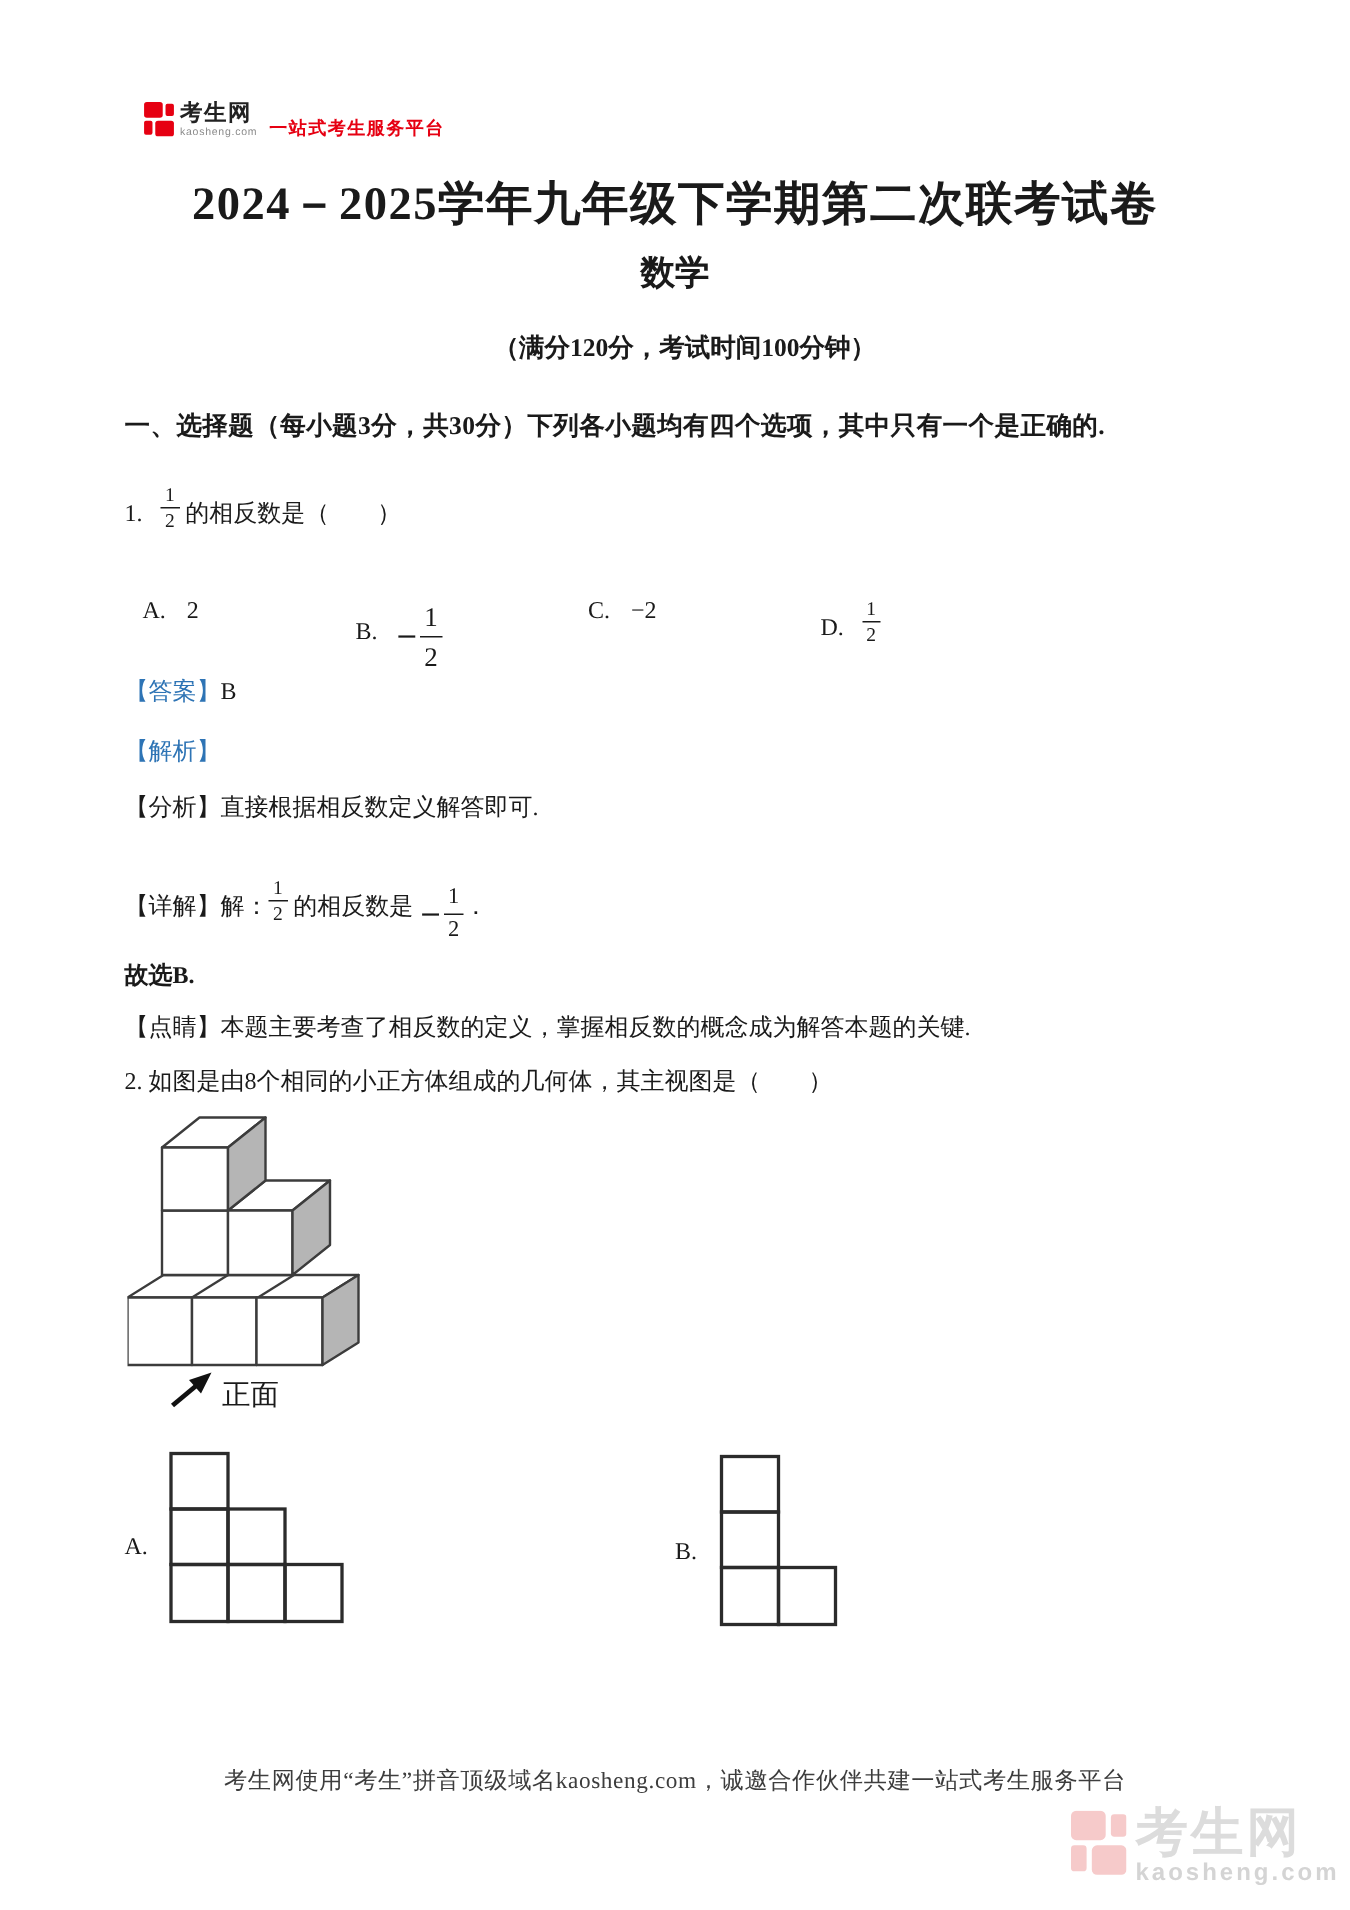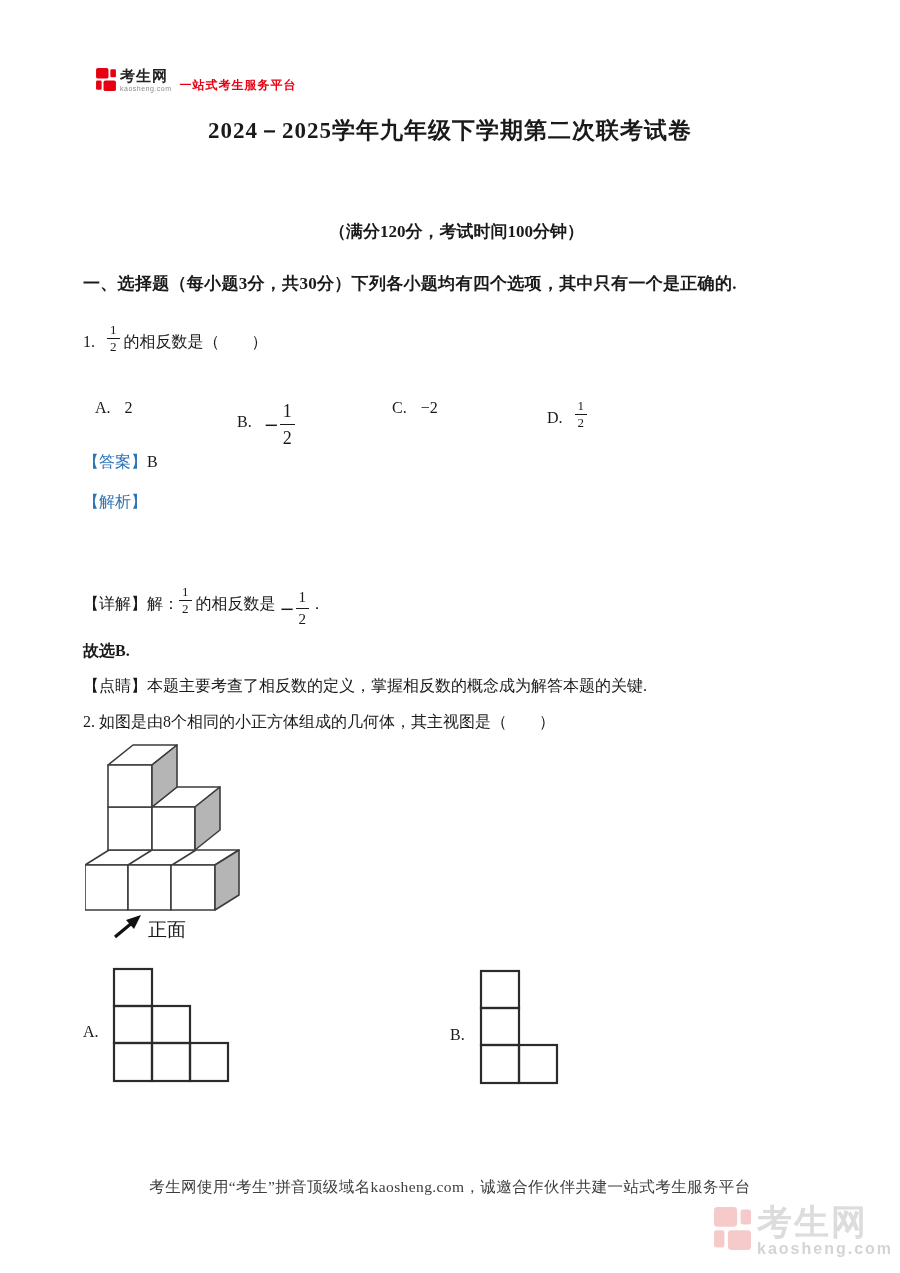--- a/index.html
+++ b/index.html
@@ -12,21 +12,21 @@
   .abs { position:absolute; }
 
   
   .logo-wrap { position:absolute; left:96px; top:68px; display:flex; align-items:flex-start; }
   .logo-icon { width:20px; height:23px; }
   .logo-textcol { margin-left:4px; }
   .logo-brand { font-family:"Liberation Sans","DejaVu Sans",sans-serif; font-weight:bold; font-size:15px; color:#222; line-height:1; letter-spacing:1px; }
   .logo-domain { font-family:"Liberation Sans","DejaVu Sans",sans-serif; font-size:7px; color:#8a8a8a; line-height:1; margin-top:2px; letter-spacing:0.5px; }
   .logo-tagline { font-family:"Liberation Sans","DejaVu Sans",sans-serif; font-weight:bold; font-size:12px; color:#e60012; margin-left:8px; margin-top:9px; letter-spacing:1px; }
 
-  .title { left:0; right:0; top:115px; text-align:center; font-size:23px; font-weight:bold; letter-spacing:1px; }
+  .title { left:0; right:0; top:115px; text-align:center; font-size:31px; font-weight:bold; letter-spacing:1px; }
   .subject { left:0; right:0; top:166px; text-align:center; font-size:23px; font-weight:bold; }
   .exam-info { left:0; right:0; top:220px; text-align:center; font-size:17px; font-weight:bold;padding-left:13px; }
   .section-heading { left:83px; top:272px; font-size:17px; font-weight:bold; letter-spacing:0.3px; }
 
   .bodyline { font-size:16px; line-height:1.3; white-space:nowrap; }
   .blue { color:#2e74b5; }
 
   
   .frac { display:inline-block; text-align:center; }
   .frac .num, .frac .den { display:block; padding:0 3px; }
@@ -67,20 +67,21 @@
       <rect x="12" y="20" width="20" height="17" rx="3" fill="#e60012"></rect>
     </svg>
     <div class="logo-textcol">
       <div class="logo-brand">考生网</div>
       <div class="logo-domain">kaosheng.com</div>
     </div>
     <div class="logo-tagline">一站式考生服务平台</div>
   </div>
 
   <div class="abs title">2024－2025学年九年级下学期第二次联考试卷</div>
+  <div class="abs subject">数学</div>
   <div class="abs exam-info">（满分120分，考试时间100分钟）</div>
 
   <div class="abs section-heading">一、选择题（每小题3分，共30分）下列各小题均有四个选项，其中只有一个是正确的.</div>
 
   <div class="abs bodyline" style="left:83px; top:322px;">
     <span>1.</span>
     <span class="gap8"></span><span class="frac frac-sm"><span class="num">1</span><span class="den">2</span></span>
     <span>的相反数是（　　）</span>
   </div>
 
@@ -106,20 +107,21 @@
     <span class="opt-label">D.</span>
     <span class="gap8"></span><span class="frac frac-sm"><span class="num">1</span><span class="den">2</span></span>
   </div>
 
   <div class="abs bodyline" style="left:83px; top:452px;">
     <span class="blue">【答案】</span><span>B</span>
   </div>
   <div class="abs bodyline" style="left:83px; top:492px;">
     <span class="blue">【解析】</span>
   </div>
+  <div class="abs bodyline" style="left:83px; top:529px;">【分析】直接根据相反数定义解答即可.</div>
 
   <div class="abs bodyline" style="left:83px; top:584px;">
     <span>【详解】解：</span><span class="frac frac-sm"><span class="num">1</span><span class="den">2</span></span>
     <span>的相反数是</span>
     <span class="sfrac sfrac-md">
         <span class="sign">−</span>
         <span class="frac frac-md">
           <span class="num">1</span>
           <span class="den">2</span>
         </span>

